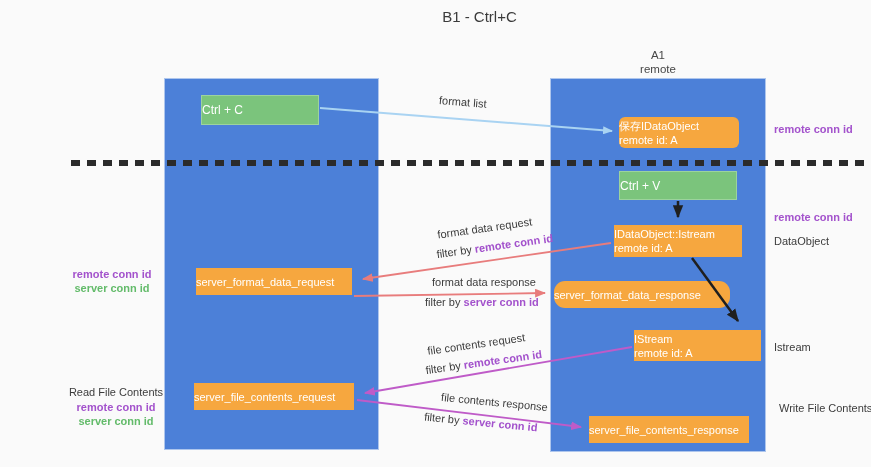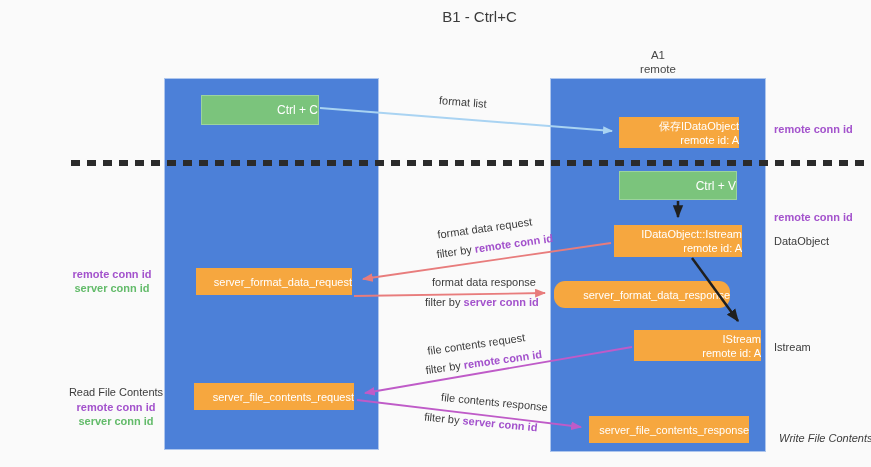--- a/index.html
+++ b/index.html
@@ -14,28 +14,28 @@
   .lifeline { position:absolute; background:#4C80D8; border:1px solid rgba(255,255,255,0.55); box-sizing:border-box; }
   .lifeline-left  { left:120px; top:78px; width:215px; height:372px; }
   .lifeline-right { left:506px; top:78px; width:216px; height:374px; }
   .lifeline-header {
     position:absolute; text-align:center; font-size:11.5px; line-height:14px; color:#474747;
   }
   .header-left  { left:110px; top:48px; width:215px; }
   .header-right { left:506px; top:48px; width:216px; }
 
   .node {
-    position:absolute; display:flex; flex-direction:column; align-items:flex-end; justify-content:center;
+    position:absolute; display:flex; flex-direction:column; align-items:flex-start; justify-content:center;
     color:#fff; text-align:center; box-sizing:border-box; white-space:nowrap;
   }
   .green  { background:#7BC47C; border:1px solid rgba(255,255,255,0.25); font-size:12px; }
   .orange { background:#F6A73F; font-size:11px; line-height:14px; }
 
   .node-ctrl-c   { left:157px; top:95px;  width:118px; height:30px; }
-  .node-save     { left:575px; top:117px; width:120px; height:31px; }
+  .node-save     { left:575px; top:117px; width:120px; height:31px;border-radius:6px; }
   .node-ctrl-v   { left:575px; top:171px; width:118px; height:29px; }
   .node-getdata  { left:570px; top:225px; width:128px; height:32px; }
   .node-fmt-req  { left:152px; top:268px; width:156px; height:27px; }
   .node-fmt-resp { left:510px; top:281px; width:176px; height:27px;border-radius:11px; }
   .node-istream  { left:590px; top:330px; width:127px; height:31px; }
   .node-file-req { left:150px; top:383px; width:160px; height:27px; }
   .node-file-resp{ left:545px; top:416px; width:160px; height:27px; }
 
   .dashline {
     position:absolute; left:27px; top:160px; width:835px; height:6px; z-index:5;
@@ -63,21 +63,21 @@
   .ann { position:absolute; font-size:11px; white-space:nowrap; z-index:6; }
   .ann-purple { color:#A352CC; font-weight:bold; }
   .ann-green  { color:#63BB6A; font-weight:bold; }
   .ann-dark   { color:#3c3c3c; }
   .ann-block  { text-align:center; line-height:13.5px; }
 
   .ann-remote-top { left:730px; top:123px; }
   .ann-remote-mid { left:730px; top:211px; }
   .ann-dataobject { left:730px; top:235px; }
   .ann-istream    { left:730px; top:341px; }
-  .ann-write      { left:735px; top:432px;font-style:italic; }
+  .ann-write      { left:735px; top:402px; }
   .left-block-1   { left:18px;  top:268px; width:100px; }
   .ann-read       { left:22px;  top:386px; width:100px; text-align:center; }
   .left-block-2   { left:22px;  top:401px; width:100px; }
 </style>
 </head>
 <body>
 
 <div class="canvas">
 
   <div class="title">

